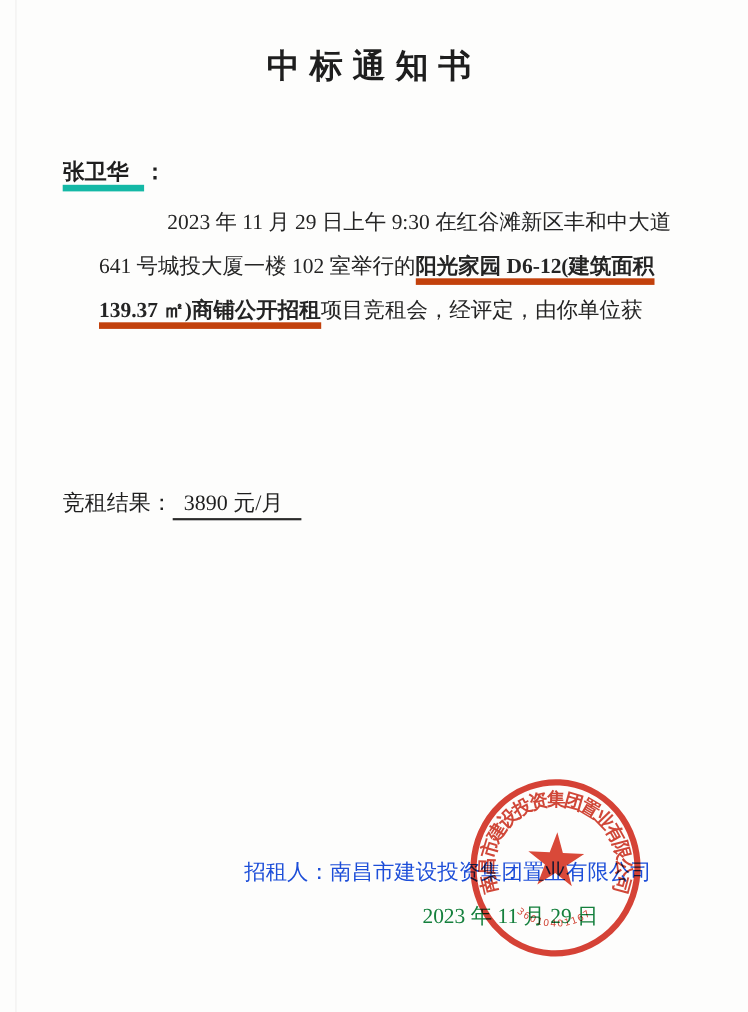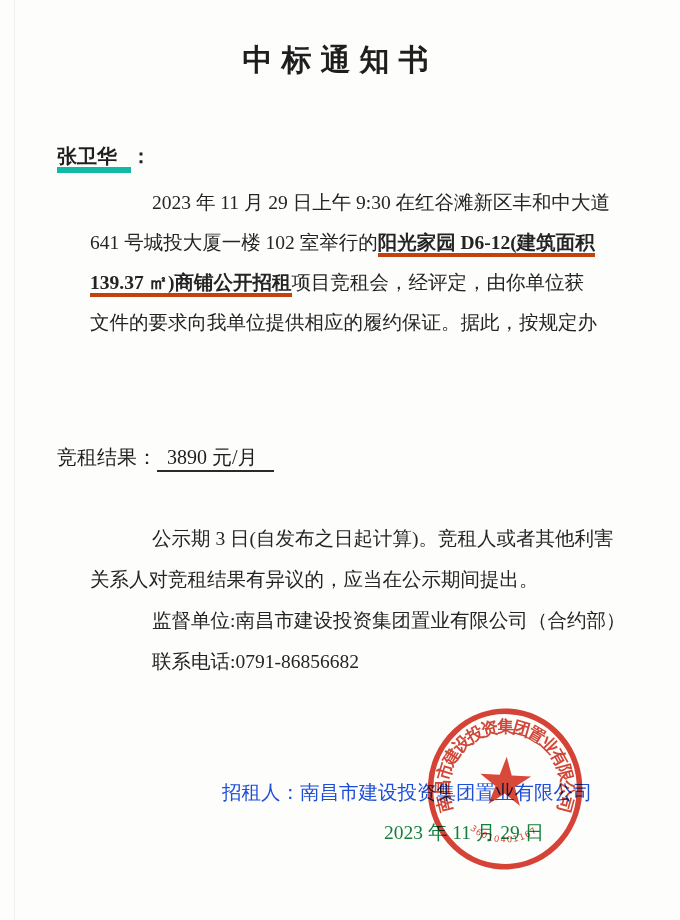--- a/index.html
+++ b/index.html
@@ -39,21 +39,21 @@
     line-height:40px;
     color:#242424;
     margin-left:33px;
   }
   .para1{top:183px;}
   .notice{top:518px;line-height:41px;}
   .line{white-space:nowrap;}
   .indent{padding-left:62px;}
   .emph{
     font-weight:bold;
-    border-bottom:4px solid #c2410c;
+    border-bottom:6px solid #c2410c;
   }
   .result-line{
     position:absolute;top:444px;left:57px;
     font-size:20px;font-weight:normal;
     color:#1e1e1e;
     white-space:nowrap;
   }
   .result-line .value{
     border-bottom:2px solid #2a2a2a;
     padding:0 16px 2px 10px;
@@ -83,31 +83,24 @@
   <div class="scan-line"></div>
 
   <div class="doc-title">中标通知书</div>
 
   <div class="recipient"><span class="name">张卫华</span><span>：</span></div>
 
   <div class="body-block para1">
     <div class="line indent">2023 年 11 月 29 日上午 9:30 在红谷滩新区丰和中大道</div>
     <div class="line"><span>641 号城投大厦一楼 102 室举行的</span><span class="emph">阳光家园 D6-12(建筑面积</span></div>
     <div class="line"><span class="emph">139.37 ㎡)商铺公开招租</span><span>项目竞租会，经评定，由你单位获</span></div>
-    <div class="line">文件的要求向我单位提供相应的履约保证。据此，按规定办</div>
   </div>
 
   <div class="result-line"><span>竞租结果：</span><span class="value">3890 元/月</span></div>
 
-  <div class="body-block notice">
-    <div class="line indent">公示期 3 日(自发布之日起计算)。竞租人或者其他利害</div>
-    <div class="line">关系人对竞租结果有异议的，应当在公示期间提出。</div>
-    <div class="line indent">监督单位:南昌市建设投资集团置业有限公司（合约部）</div>
-    <div class="line indent">联系电话:0791-86856682</div>
-  </div>
 
   <div class="sig-lessor">招租人：南昌市建设投资集团置业有限公司</div>
   <div class="sig-date">2023 年 11 月 29 日</div>
 
   <svg class="seal" viewBox="0 0 200 206" xmlns="http://www.w3.org/2000/svg">
     <defs>
       <path id="ringTextPath" d="M 36.6,132.6 A 70,70 0 1 1 163.4,132.6" fill="none"></path>
       <path id="codePath" d="M 57.6,153.6 A 66,66 0 0 0 142.4,153.6" fill="none"></path>
     </defs>
     <ellipse cx="100" cy="103" rx="92" ry="96" fill="none" stroke="#d2281a" stroke-width="7"></ellipse>

